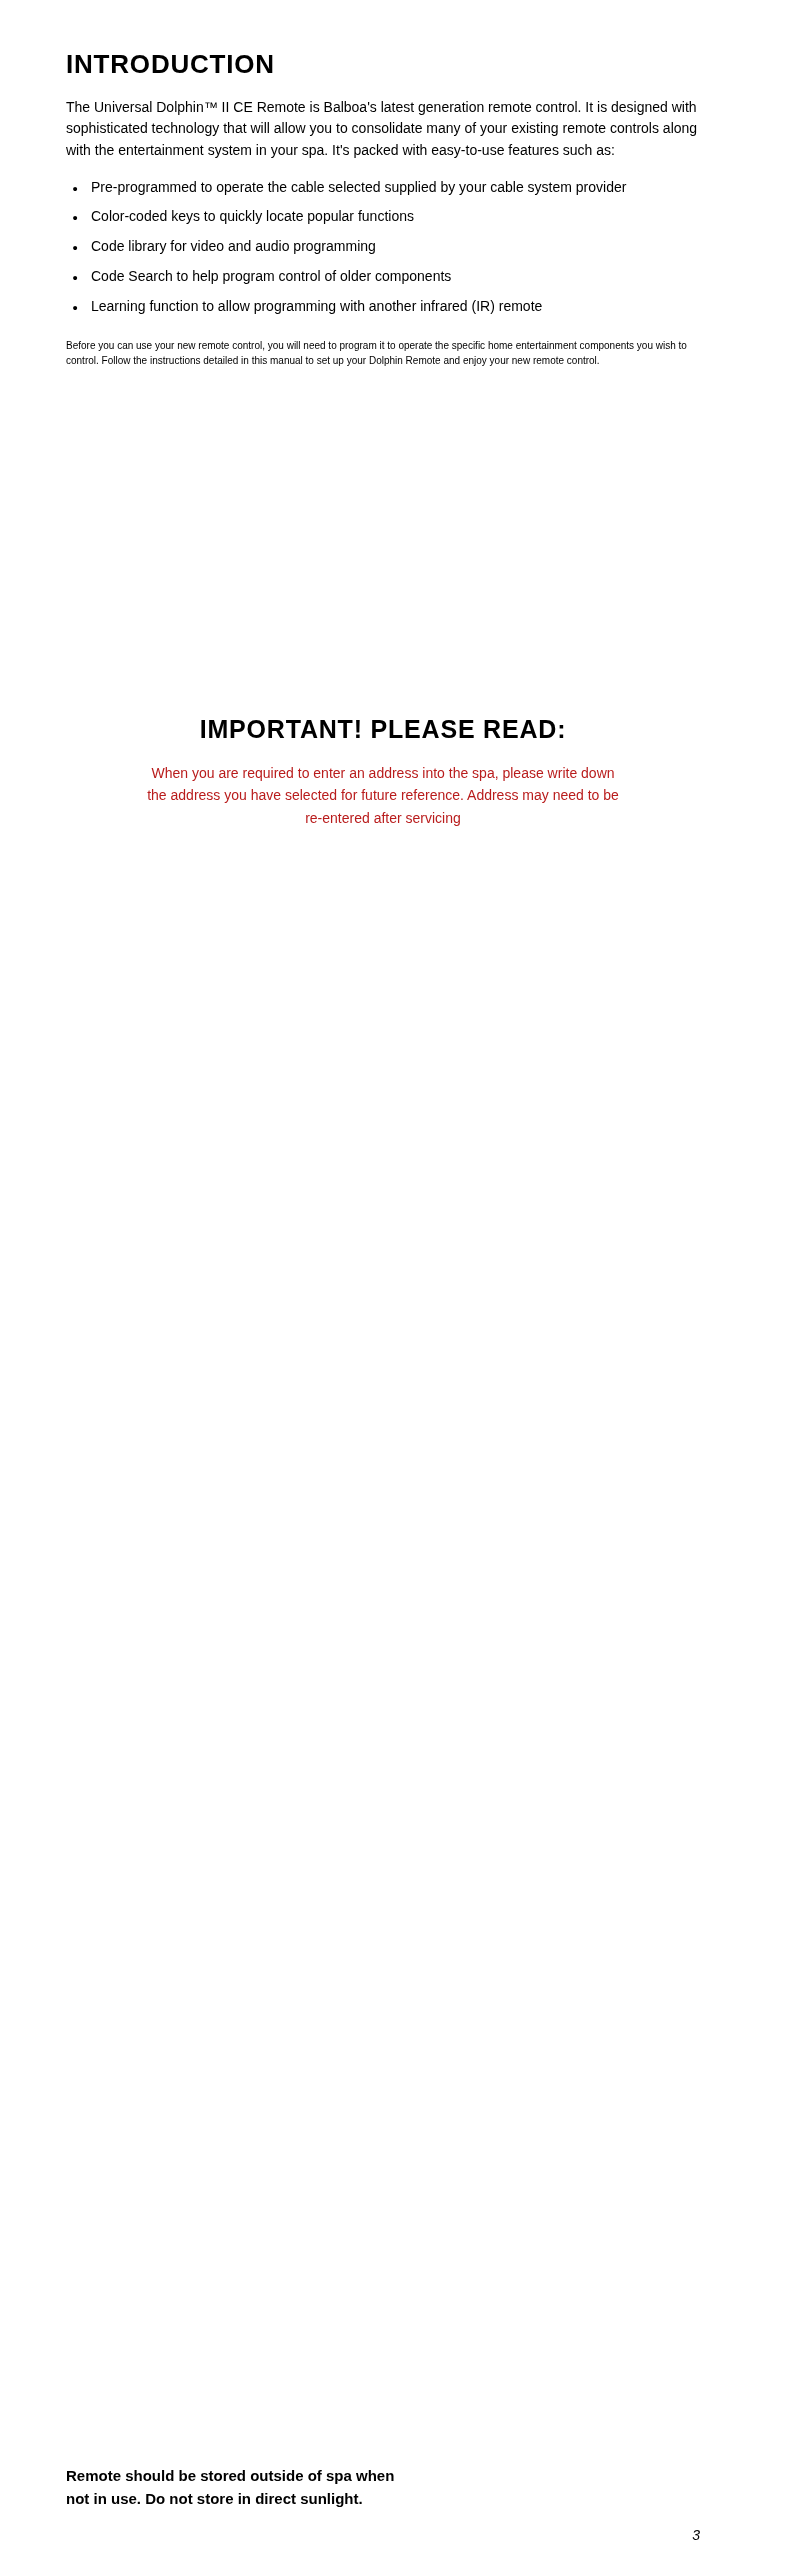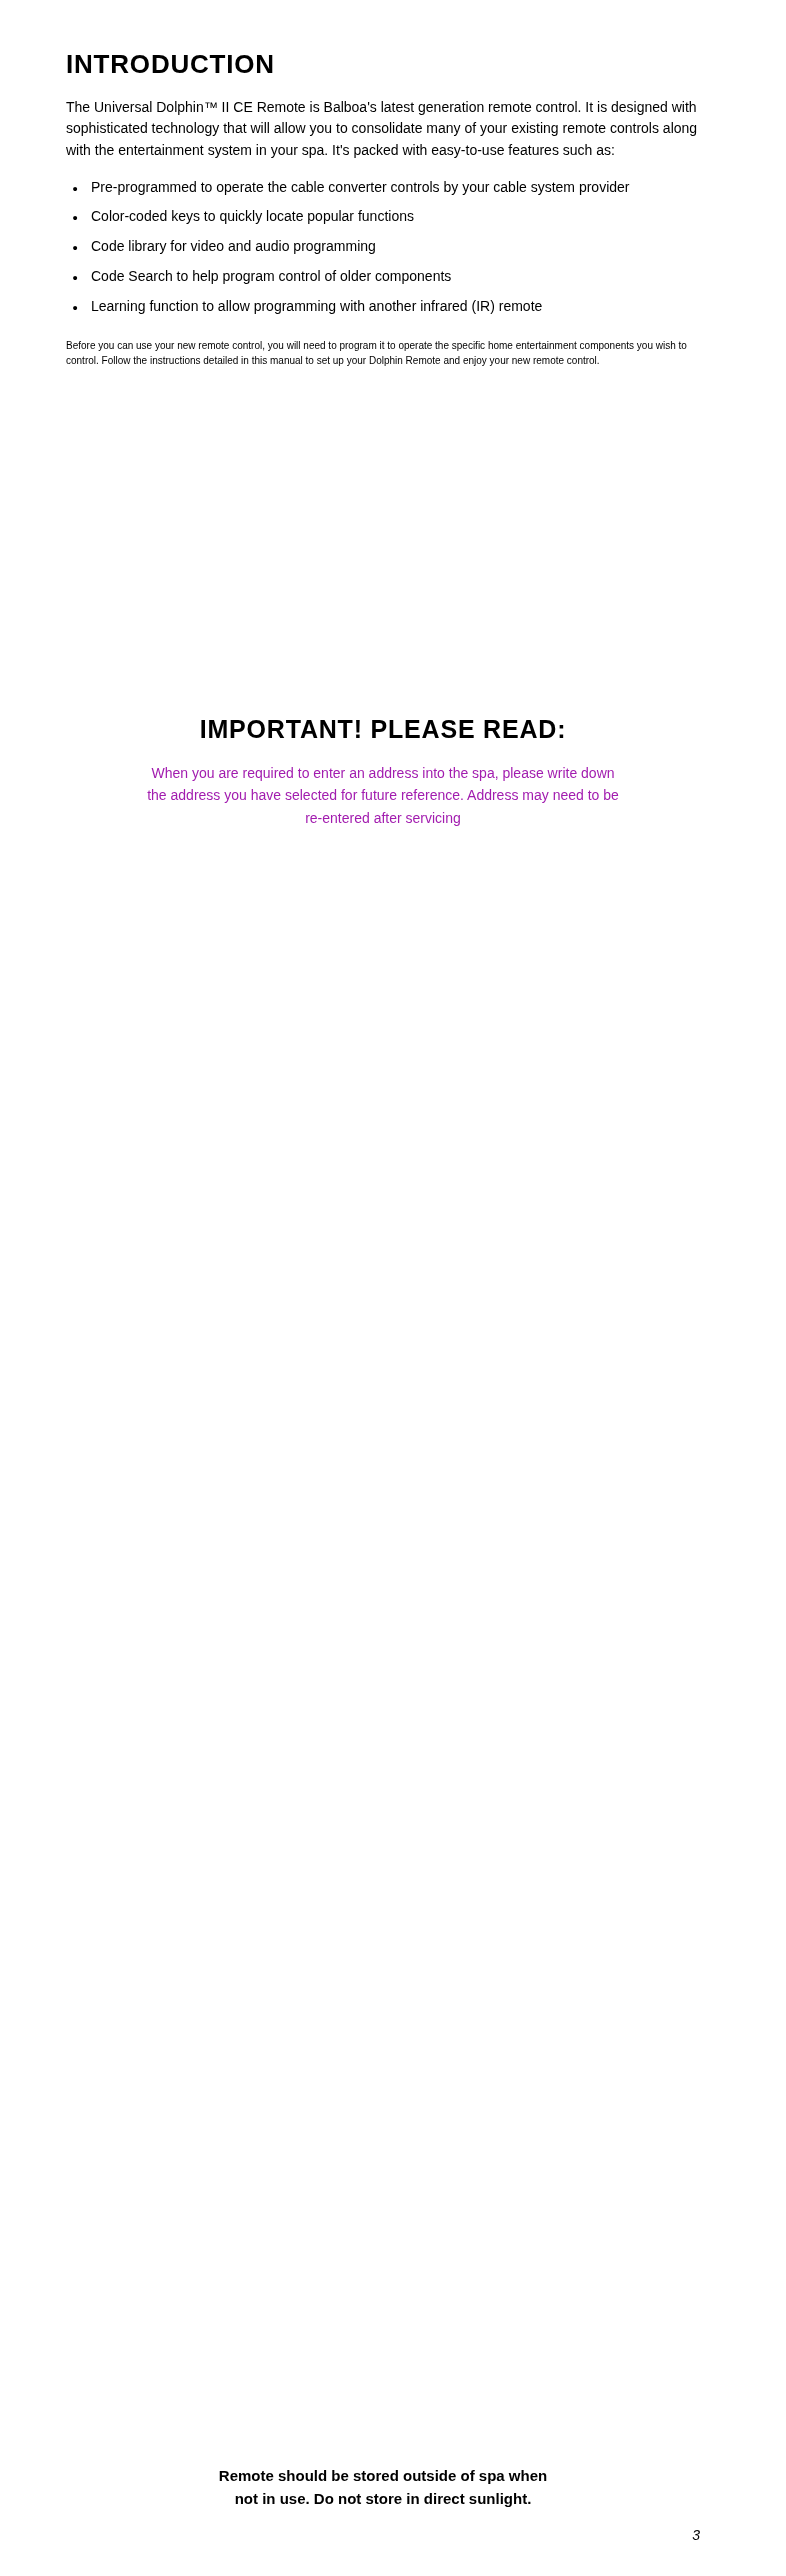--- a/index.html
+++ b/index.html
@@ -91,41 +91,41 @@
       letter-spacing: 0.8px;
       margin-bottom: 18px;
       color: #000;
       text-align: center;
     }
 
     .important-body {
       font-size: 14px;
       line-height: 1.6;
       font-family: Arial, Helvetica, sans-serif;
-      color: #a21caf;
+      color: #b91c1c;
       text-align: center;
       max-width: 478px;
       margin: 0 auto;
     }
 
     .warning-section {
       position: absolute;
       bottom: 66px;
       left: 66px;
       right: 66px;
       text-align: center;
     }
 
     .warning-text {
       font-size: 15px;
       line-height: 1.55;
       font-family: Arial, Helvetica, sans-serif;
       font-weight: 900;
       color: #000;
-      text-align: center;
+      text-align: left;
     }
 
     .page-number {
       position: absolute;
       bottom: 33px;
       right: 66px;
       font-size: 14px;
       font-family: Arial, Helvetica, sans-serif;
       color: #000;
       font-style: italic;
@@ -137,21 +137,21 @@
 <div class="page-container">
 
   <div class="intro-section">
 
     <h1 class="intro-title">INTRODUCTION</h1>
 
     <p class="intro-body">The Universal Dolphin™ II CE Remote is Balboa's latest generation remote control. It is designed with sophisticated technology that will allow you to consolidate many of your existing remote controls along with the entertainment system in your spa. It's packed with easy-to-use features such as:</p>
 
     <ul class="bullet-list">
       <li>
-        <span>Pre-programmed to operate the cable converter controls by your cable system provider</span>
+        <span>Pre-programmed to operate the cable selected supplied by your cable system provider</span>
       </li>
       <li>
         <span>Color-coded keys to quickly locate popular functions</span>
       </li>
       <li>
         <span>Code library for video and audio programming</span>
       </li>
       <li>
         <span>Code Search to help program control of older components</span>
       </li>

